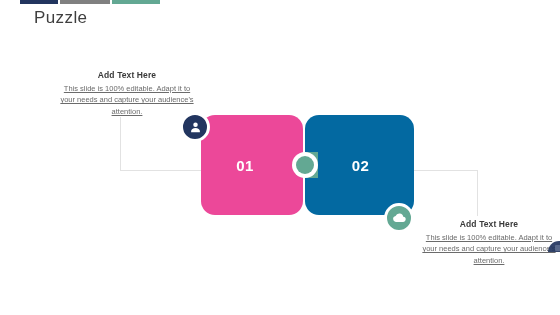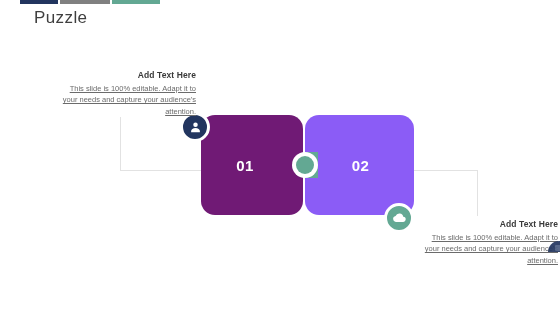--- a/index.html
+++ b/index.html
@@ -35,26 +35,26 @@
   .conn-right-h { left: 392px; top: 170px; width: 66px; height: 1px; }
   .conn-right-v { left: 457px; top: 170px; width: 1px;  height: 46px; }
 
   
   .piece { position: absolute; display: flex; align-items: center; justify-content: center; }
   .piece .num {
     color: #ffffff; font-size: 15px; font-weight: 700; letter-spacing: .5px;
   }
   .piece-01 {
     left: 181px; top: 115px; width: 102px; height: 100px;
-    background: #701a75; border-radius: 14px; align-items: center;
+    background: #ec4899; border-radius: 14px; align-items: center;
   }
   .piece-01 .num { margin-left: -14px; }
   .piece-02 {
     left: 285px; top: 115px; width: 109px; height: 100px;
-    background: #8b5cf6; border-radius: 14px;
+    background: #0369a1; border-radius: 14px;
   }
   .piece-02 .num { margin-left: 2px; }
 
   
   .knob {
     position: absolute; left: 272px; top: 152px;
     width: 26px; height: 26px; border-radius: 50%;
     background: #ffffff;
   }
   .knob-inner {
@@ -71,21 +71,21 @@
   .badge {
     position: absolute; border-radius: 50%;
     display: flex; align-items: center; justify-content: center;
     border: 3px solid #ffffff;
   }
   .badge-user  { left: 160px; top: 112px; width: 30px; height: 30px; background: #22355f; }
   .badge-cloud { left: 364px; top: 203px; width: 30px; height: 30px; background: #63a893; }
   .badge svg { display: block; }
 
   
-  .txt { position: absolute; text-align: right; }
+  .txt { position: absolute; text-align: center; }
   .txt .heading {
     font-size: 8.5px; font-weight: 700; color: #3a3a3a;
     margin-bottom: 3px; letter-spacing: .1px;
   }
   .txt .body {
     font-size: 7.5px; color: #6b6b6b; line-height: 1.5; text-decoration: underline;
   }
   .txt-left  { left: 38px;  top: 70px;  width: 138px; }
   .txt-right { left: 400px; top: 219px; width: 138px; }
 

